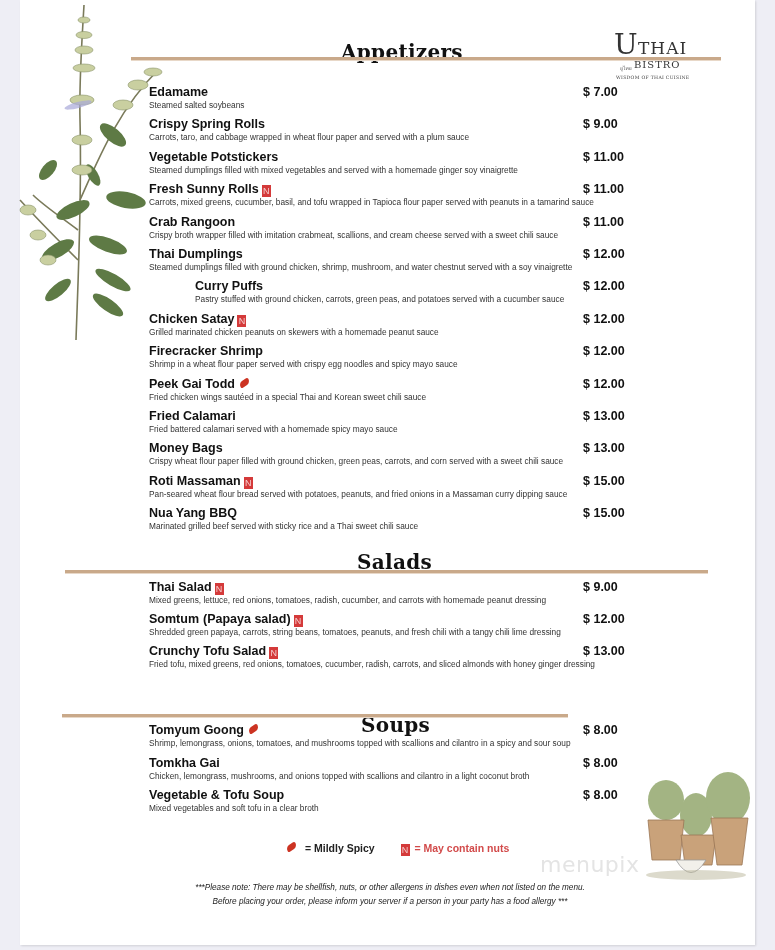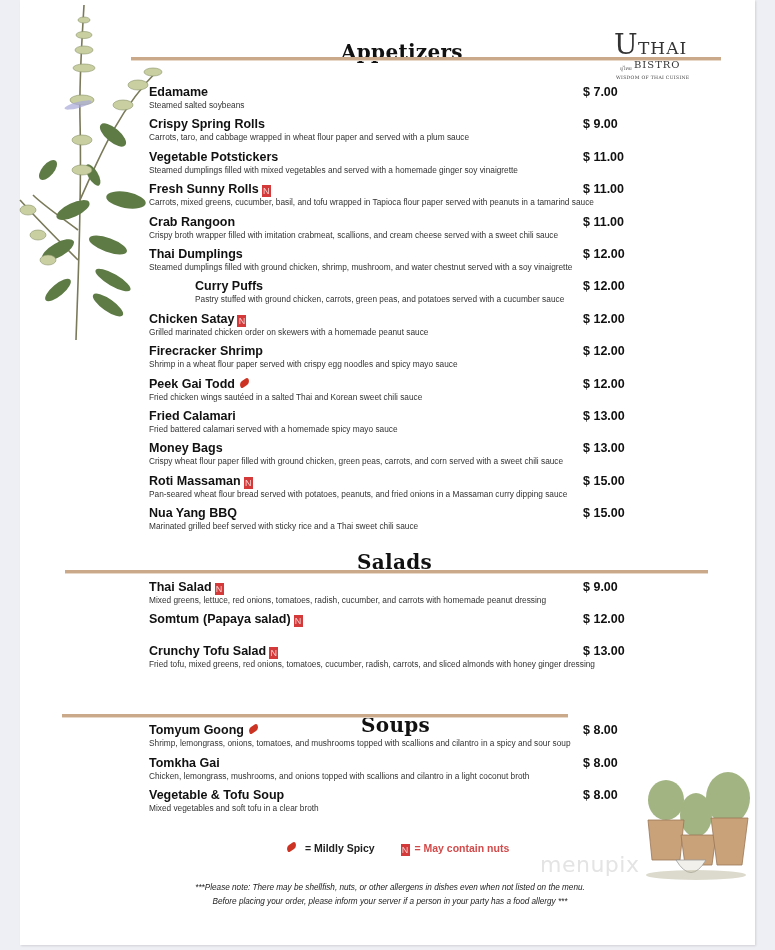--- a/index.html
+++ b/index.html
@@ -155,31 +155,31 @@
       <div class="desc">Steamed dumplings filled with ground chicken, shrimp, mushroom, and water chestnut served with a soy vinaigrette</div>
     </div>
     <div class="price" style="top: 247px;">$ 12.00</div>
     <div class="item" style="top: 279.4px; margin-left: 46px;">
       <div class="name"><span>Curry Puffs</span></div>
       <div class="desc">Pastry stuffed with ground chicken, carrots, green peas, and potatoes served with a cucumber sauce</div>
     </div>
     <div class="price" style="top: 279.4px;">$ 12.00</div>
     <div class="item" style="top: 311.8px;">
       <div class="name"><span>Chicken Satay</span><span class="nut">N</span></div>
-      <div class="desc">Grilled marinated chicken order on skewers with a homemade peanut sauce</div>
+      <div class="desc">Grilled marinated chicken peanuts on skewers with a homemade peanut sauce</div>
     </div>
     <div class="price" style="top: 311.8px;">$ 12.00</div>
     <div class="item" style="top: 344.2px;">
       <div class="name"><span>Firecracker Shrimp</span></div>
       <div class="desc">Shrimp in a wheat flour paper served with crispy egg noodles and spicy mayo sauce</div>
     </div>
     <div class="price" style="top: 344.2px;">$ 12.00</div>
     <div class="item" style="top: 376.6px;">
       <div class="name"><span>Peek Gai Todd</span><span class="chili"></span></div>
-      <div class="desc">Fried chicken wings sautéed in a salted Thai and Korean sweet chili sauce</div>
+      <div class="desc">Fried chicken wings sautéed in a special Thai and Korean sweet chili sauce</div>
     </div>
     <div class="price" style="top: 376.6px;">$ 12.00</div>
     <div class="item" style="top: 409px;">
       <div class="name"><span>Fried Calamari</span></div>
       <div class="desc">Fried battered calamari served with a homemade spicy mayo sauce</div>
     </div>
     <div class="price" style="top: 409px;">$ 13.00</div>
     <div class="item" style="top: 441.4px;">
       <div class="name"><span>Money Bags</span></div>
       <div class="desc">Crispy wheat flour paper filled with ground chicken, green peas, carrots, and corn served with a sweet chili sauce</div>
@@ -197,20 +197,21 @@
     <div class="price" style="top: 506.2px;">$ 15.00</div>
   </div>
 <div id="salads">
     <div class="item" style="top: 580px;">
       <div class="name"><span>Thai Salad</span><span class="nut">N</span></div>
       <div class="desc">Mixed greens, lettuce, red onions, tomatoes, radish, cucumber, and carrots with homemade peanut dressing</div>
     </div>
     <div class="price" style="top: 580px;">$ 9.00</div>
     <div class="item" style="top: 612px;">
       <div class="name"><span>Somtum</span><span class="light" style="margin-left: 4px;">(Papaya salad)</span><span class="nut">N</span></div>
+      <div class="desc">Shredded green papaya, carrots, string beans, tomatoes, peanuts, and fresh chili with a tangy chili lime dressing</div>
     </div>
     <div class="price" style="top: 612px;">$ 12.00</div>
     <div class="item" style="top: 644px;">
       <div class="name"><span>Crunchy Tofu Salad</span><span class="nut">N</span></div>
       <div class="desc">Fried tofu, mixed greens, red onions, tomatoes, cucumber, radish, carrots, and sliced almonds with honey ginger dressing</div>
     </div>
     <div class="price" style="top: 644px;">$ 13.00</div>
   </div>
 <div id="soups">
     <div class="item" style="top: 723px;">

